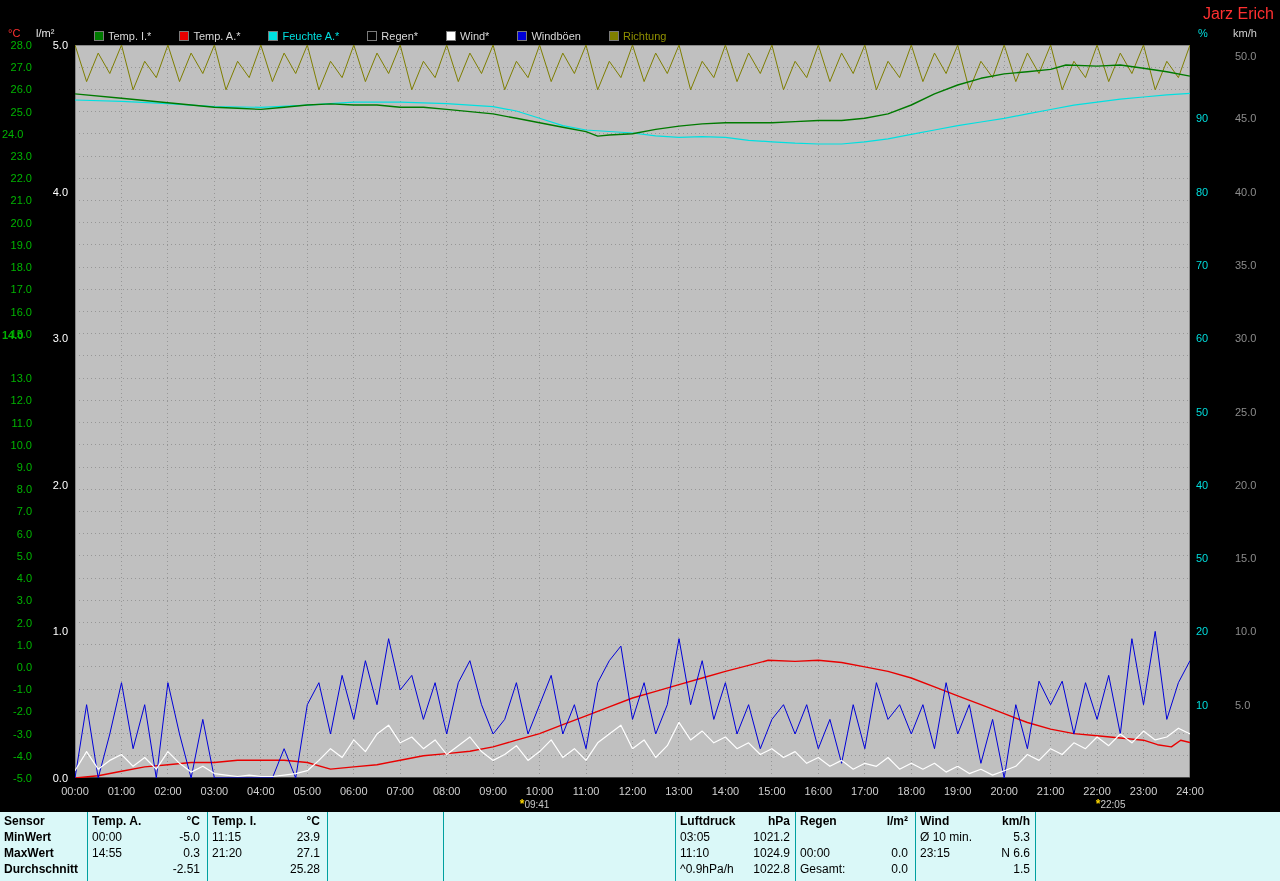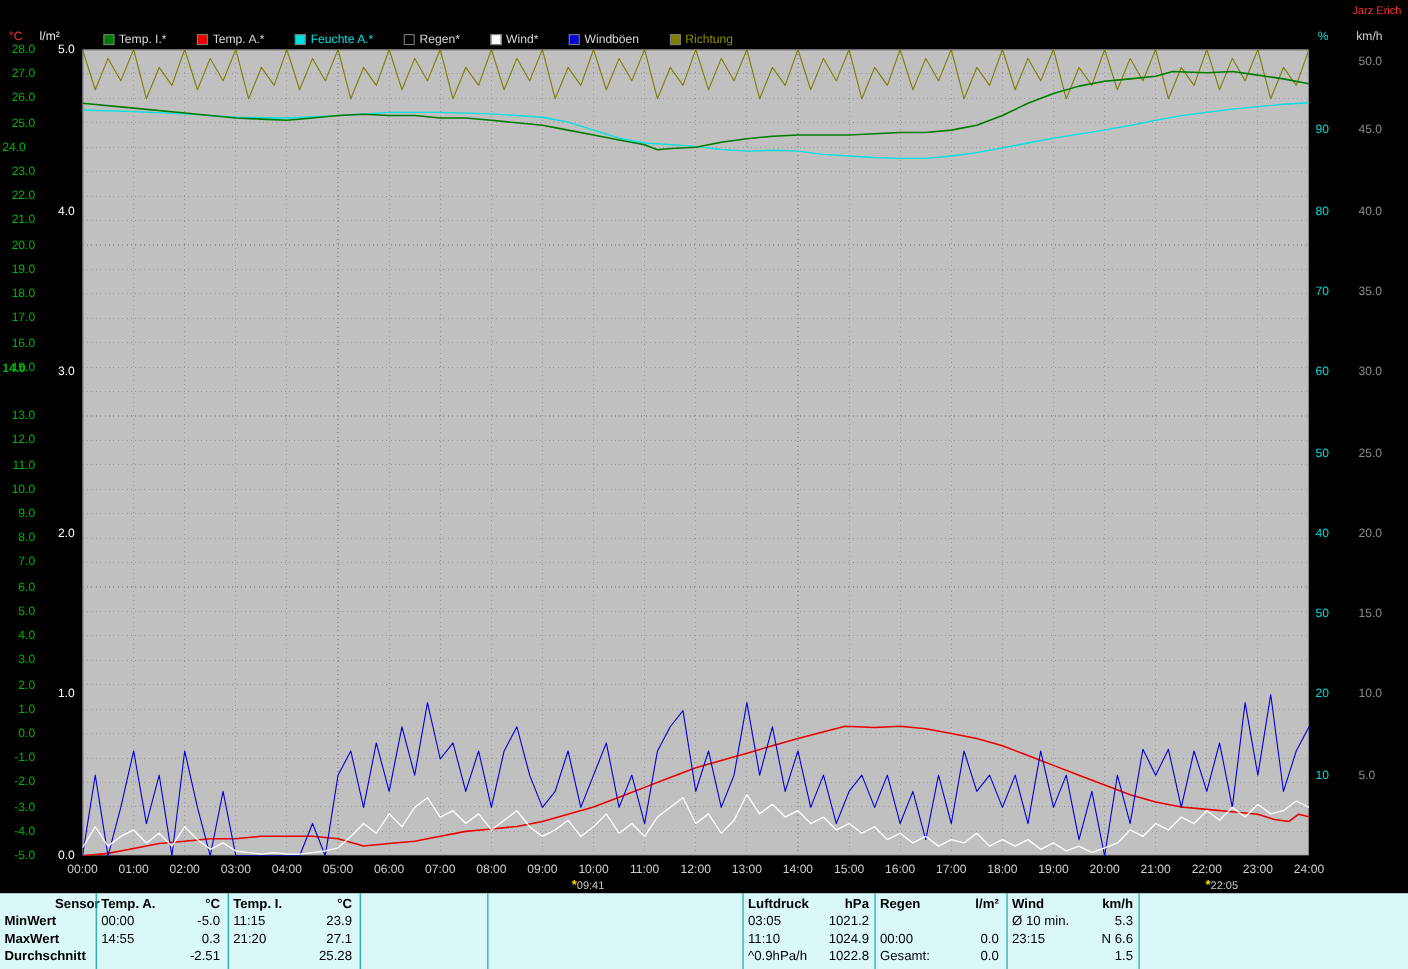--- a/index.html
+++ b/index.html
@@ -1,20 +1,20 @@
 <!DOCTYPE html>
 <html><head>
 <meta charset="utf-8">
 <style>
   html,body{margin:0;padding:0;background:#000;}
   #stage{position:relative;width:1280px;height:881px;background:#000;overflow:hidden;
          font-family:"Liberation Sans",sans-serif;}
   #page-title{position:absolute;top:6px;left:0;width:100%;text-align:center;
               color:#cfcfcf;font-size:13px;}
-  #owner{position:absolute;top:5px;right:6px;color:#ff3030;font-size:10px;}
+  #owner{position:absolute;top:5px;right:6px;color:#ff3030;font-size:16px;}
   #plot{position:absolute;left:75px;top:45px;width:1115px;height:733px;background:#c0c0c0;}
   #legend{position:absolute;left:83px;top:30px;display:flex;gap:17px;align-items:center;}
   .lg-item{display:flex;align-items:center;gap:4px;font-size:11px;margin-left:11px;}
   .sw{width:8px;height:8px;border:1px solid #7a7a7a;display:inline-block;}
   .ylab{position:absolute;font-size:11px;line-height:11px;white-space:nowrap;}
   .marker{position:absolute;font-size:10px;color:#c8c8c8;white-space:nowrap;}
   .marker .star{color:#ffd800;font-weight:bold;font-size:12px;}
   #table{position:absolute;left:0;top:812px;width:1280px;height:69px;background:#daf8f8;
          font-size:12px;color:#000;}
   .tcell{position:absolute;line-height:14px;white-space:nowrap;}
@@ -215,21 +215,21 @@
       <div class="ylab" style="left: 36px; top: 28px; color: rgb(232, 232, 232);">l/m²</div>
       <div class="ylab" style="left: 1198px; top: 28px; color: rgb(0, 220, 220);">%</div>
       <div class="ylab" style="left: 1233px; top: 28px; color: rgb(208, 208, 208);">km/h</div>
     </div>
   <div id="markers">
       <div class="marker" style="left: 519.717px; top: 797px;"><span class="star">*</span><span>09:41</span></div>
       <div class="marker" style="left: 1095.8px; top: 797px;"><span class="star">*</span><span>22:05</span></div>
     </div>
 
   <div id="table">
-      <div class="tcell tb" style="left: 4px; top: 2px; margin-left: 46px;">Sensor</div>
+      <div class="tcell tb" style="left: 4px; top: 2px;">Sensor</div>
       <div class="tcell tb" style="left: 4px; top: 18px;">MinWert</div>
       <div class="tcell tb" style="left: 4px; top: 34px;">MaxWert</div>
       <div class="tcell tb" style="left: 4px; top: 50px;">Durchschnitt</div>
       <div class="tcell tb" style="left: 92px; top: 2px;">Temp. A.</div>
       <div class="tcell tb" style="left: 92px; top: 2px; width: 108px; text-align: right;">°C</div>
       <div class="tcell" style="left: 92px; top: 18px;">00:00</div>
       <div class="tcell" style="left: 92px; top: 18px; width: 108px; text-align: right;">-5.0</div>
       <div class="tcell" style="left: 92px; top: 34px;">14:55</div>
       <div class="tcell" style="left: 92px; top: 34px; width: 108px; text-align: right;">0.3</div>
       <div class="tcell" style="left: 92px; top: 50px; width: 108px; text-align: right;">-2.51</div>

